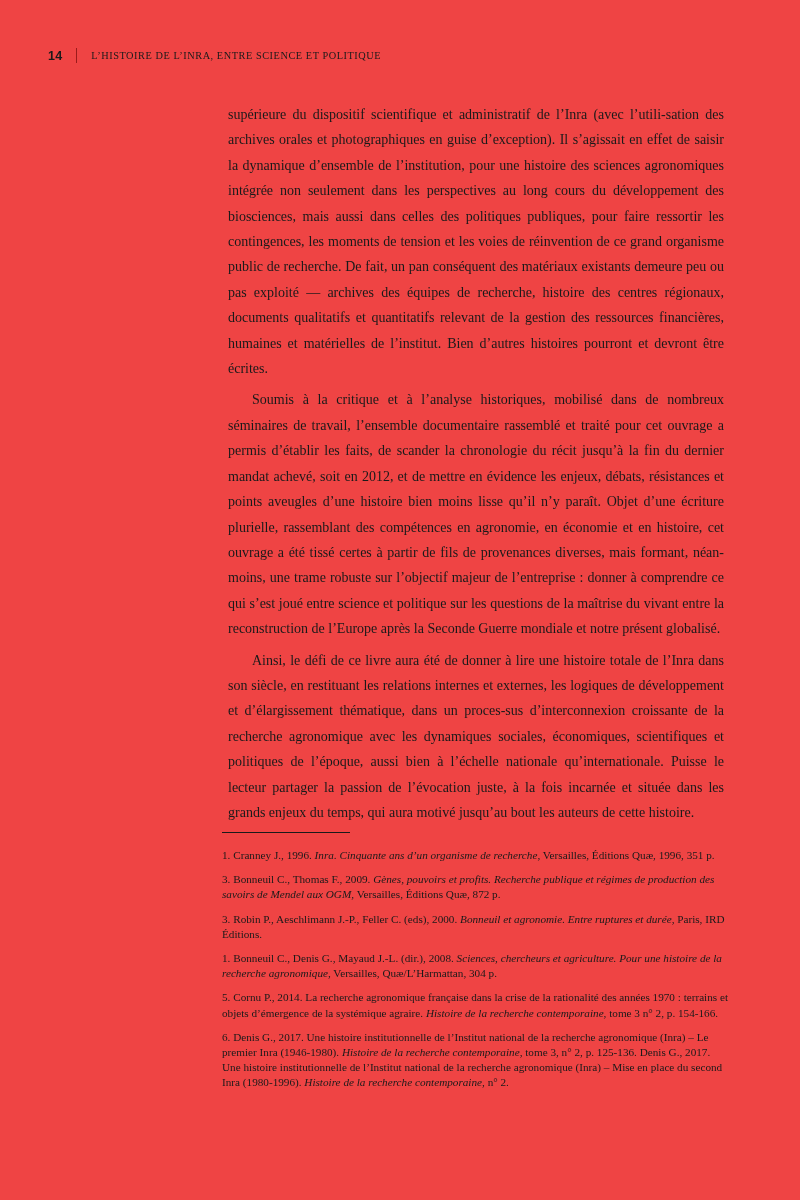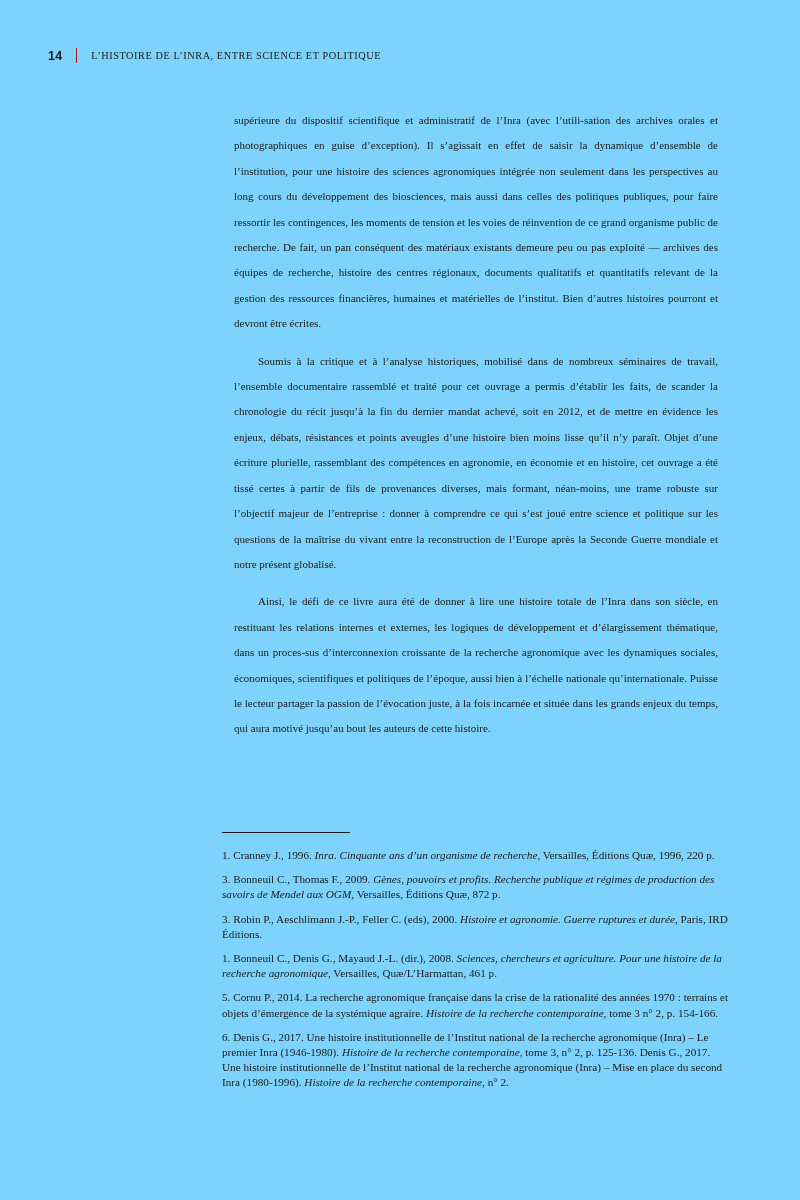--- a/index.html
+++ b/index.html
@@ -4,21 +4,21 @@
 <style>
   html, body {
     margin: 0;
     padding: 0;
     background: #ffffff;
   }
   .page {
     position: relative;
     width: 800px;
     height: 1200px;
-    background: #7dd3fc;
+    background: #ef4444;
     font-family: "Liberation Serif", serif;
     color: #1a1a1a;
     overflow: hidden;
   }
 
   
   .running-head {
     position: absolute;
     top: 48px;
     left: 48px;
@@ -48,23 +48,23 @@
   }
 
   
   .text-col {
     position: absolute;
     top: 96px;
     left: 222px;
     width: 508px;
   }
   .body-p {
-    margin: 12px;
+    margin: 6px;
     text-align: justify;
-    font-size: 11px;
+    font-size: 14px;
     line-height: 25.4px;
     text-indent: 24px;
     hyphens: manual;
   }
   .body-p.first {
     text-indent: 0;
   }
 
   
   .note-rule {
@@ -103,21 +103,21 @@
 
   <div class="text-col">
     <p class="body-p first">supérieure du dispositif scientifique et administratif de l’Inra (avec l’utili-sation des archives orales et photographiques en guise d’exception). Il s’agissait en effet de saisir la dynamique d’ensemble de l’institution, pour une histoire des sciences agronomiques intégrée non seulement dans les perspectives au long cours du développement des biosciences, mais aussi dans celles des politiques publiques, pour faire ressortir les contingences, les moments de tension et les voies de réinvention de ce grand organisme public de recherche. De fait, un pan conséquent des matériaux existants demeure peu ou pas exploité — archives des équipes de recherche, histoire des centres régionaux, documents qualitatifs et quantitatifs relevant de la gestion des ressources financières, humaines et matérielles de l’institut. Bien d’autres histoires pourront et devront être écrites.</p>
     <p class="body-p">Soumis à la critique et à l’analyse historiques, mobilisé dans de nombreux séminaires de travail, l’ensemble documentaire rassemblé et traité pour cet ouvrage a permis d’établir les faits, de scander la chronologie du récit jusqu’à la fin du dernier mandat achevé, soit en 2012, et de mettre en évidence les enjeux, débats, résistances et points aveugles d’une histoire bien moins lisse qu’il n’y paraît. Objet d’une écriture plurielle, rassemblant des compétences en agronomie, en économie et en histoire, cet ouvrage a été tissé certes à partir de fils de provenances diverses, mais formant, néan-moins, une trame robuste sur l’objectif majeur de l’entreprise : donner à comprendre ce qui s’est joué entre science et politique sur les questions de la maîtrise du vivant entre la reconstruction de l’Europe après la Seconde Guerre mondiale et notre présent globalisé.</p>
     <p class="body-p">Ainsi, le défi de ce livre aura été de donner à lire une histoire totale de l’Inra dans son siècle, en restituant les relations internes et externes, les logiques de développement et d’élargissement thématique, dans un proces-sus d’interconnexion croissante de la recherche agronomique avec les dynamiques sociales, économiques, scientifiques et politiques de l’époque, aussi bien à l’échelle nationale qu’internationale. Puisse le lecteur partager la passion de l’évocation juste, à la fois incarnée et située dans les grands enjeux du temps, qui aura motivé jusqu’au bout les auteurs de cette histoire.</p>
   </div>
 
   <div class="note-rule"></div>
 
   <div class="notes" id="notes">
-      <p class="note"><span>1. Cranney J., 1996. </span><i>Inra. Cinquante ans d’un organisme de recherche</i><span>, Versailles, Éditions Quæ, 1996, 220 p.</span></p>
+      <p class="note"><span>1. Cranney J., 1996. </span><i>Inra. Cinquante ans d’un organisme de recherche</i><span>, Versailles, Éditions Quæ, 1996, 351 p.</span></p>
       <p class="note"><span>3. Bonneuil C., Thomas F., 2009. </span><i>Gènes, pouvoirs et profits. Recherche publique et régimes de production des savoirs de Mendel aux OGM</i><span>, Versailles, Éditions Quæ, 872 p.</span></p>
-      <p class="note"><span>3. Robin P., Aeschlimann J.-P., Feller C. (eds), 2000. </span><i>Histoire et agronomie. Guerre ruptures et durée</i><span>, Paris, IRD Éditions.</span></p>
-      <p class="note"><span>1. Bonneuil C., Denis G., Mayaud J.-L. (dir.), 2008. </span><i>Sciences, chercheurs et agriculture. Pour une histoire de la recherche agronomique</i><span>, Versailles, Quæ/L’Harmattan, 461 p.</span></p>
+      <p class="note"><span>3. Robin P., Aeschlimann J.-P., Feller C. (eds), 2000. </span><i>Bonneuil et agronomie. Entre ruptures et durée</i><span>, Paris, IRD Éditions.</span></p>
+      <p class="note"><span>1. Bonneuil C., Denis G., Mayaud J.-L. (dir.), 2008. </span><i>Sciences, chercheurs et agriculture. Pour une histoire de la recherche agronomique</i><span>, Versailles, Quæ/L’Harmattan, 304 p.</span></p>
       <p class="note"><span>5. Cornu P., 2014. La recherche agronomique française dans la crise de la rationalité des années 1970 : terrains et objets d’émergence de la systémique agraire. </span><i>Histoire de la recherche contemporaine</i><span>, tome 3 n° 2, p. 154-166.</span></p>
       <p class="note"><span>6. Denis G., 2017. Une histoire institutionnelle de l’Institut national de la recherche agronomique (Inra) – Le premier Inra (1946-1980). </span><i>Histoire de la recherche contemporaine</i><span>, tome 3, n° 2, p. 125-136. Denis G., 2017. Une histoire institutionnelle de l’Institut national de la recherche agronomique (Inra) – Mise en place du second Inra (1980-1996). </span><i>Histoire de la recherche contemporaine</i><span>, n° 2.</span></p>
     </div>
 
 </div>
 
 </body></html>

